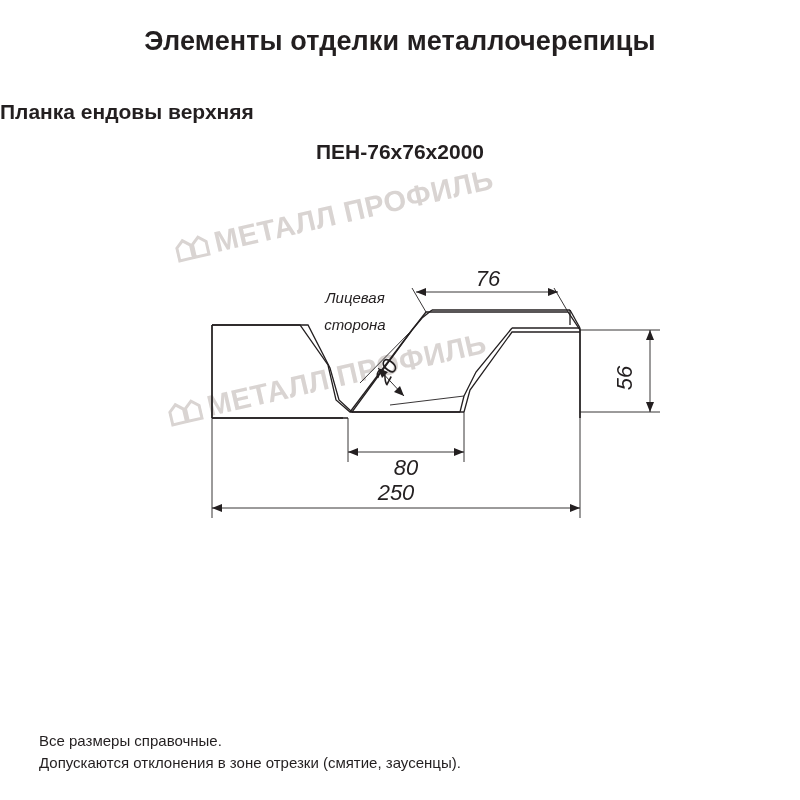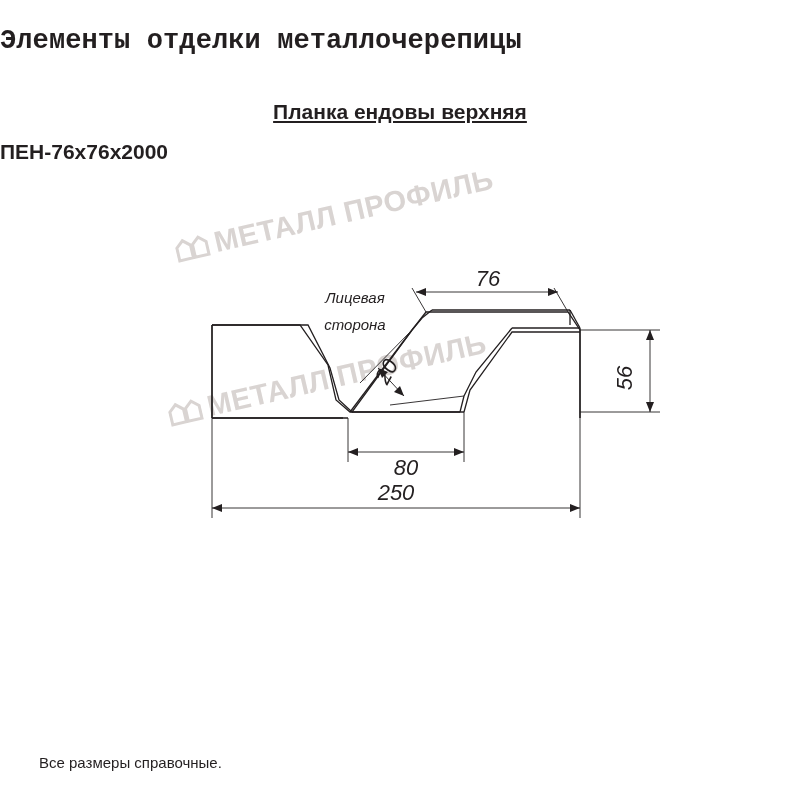--- a/index.html
+++ b/index.html
@@ -18,42 +18,42 @@
   }
   .page {
     position: absolute;
     inset: 0;
   }
   .title {
     position: absolute;
     top: 26px;
     left: 0;
     width: 800px;
+    text-align: center;
     font-size: 27px;
     font-weight: bold;
     letter-spacing: 0.1px;
     color: #231f20;
-    font-family: Liberation Mono, monospace;
   }
   .subtitle {
     position: absolute;
     top: 100px;
     left: 0;
     width: 800px;
-    text-align: center;
+    text-align: left;
     font-size: 21px;
     font-weight: bold;
     color: #231f20;
-    text-decoration: underline;
   }
   .code {
     position: absolute;
     top: 140px;
     left: 0;
     width: 800px;
+    text-align: center;
     font-size: 21px;
     font-weight: bold;
     color: #231f20;
   }
   .drawing {
     position: absolute;
     top: 200px;
     left: 60px;
     width: 700px;
     height: 400px;
@@ -210,15 +210,16 @@
       <text class="dim-txt" x="336" y="300" text-anchor="middle">250</text>
 
       <text class="lbl-txt" x="295" y="103" text-anchor="middle">Лицевая</text>
       <text class="lbl-txt" x="295" y="130" text-anchor="middle">сторона</text>
 
     </svg>
   </div>
 
   <div class="notes">
     <div>Все размеры справочные.</div>
+    <div>Допускаются отклонения в зоне отрезки (смятие, заусенцы).</div>
   </div>
 
 </div>
 
 </body></html>

